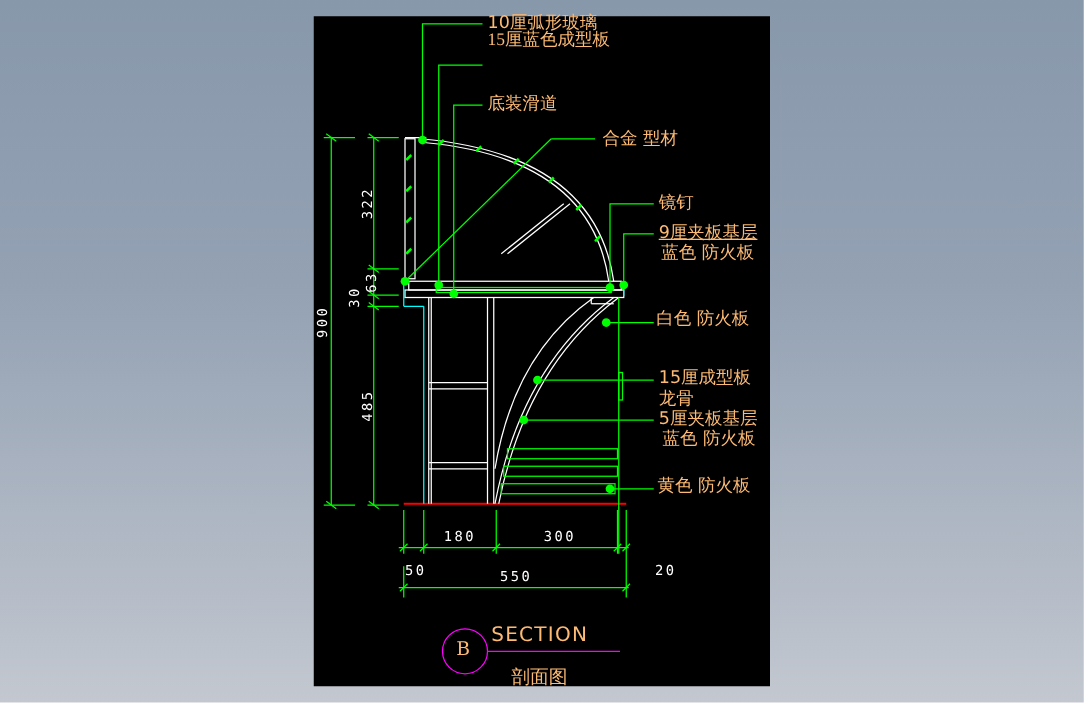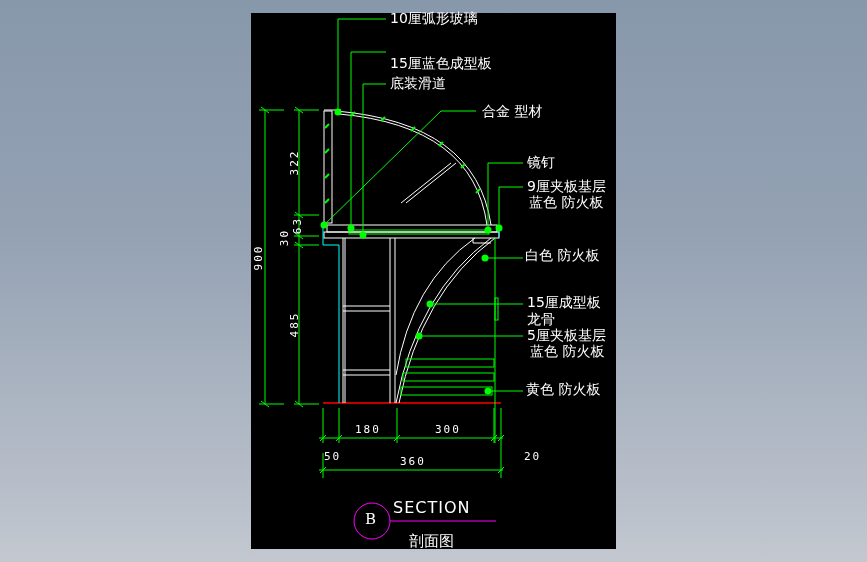--- a/index.html
+++ b/index.html
@@ -1,21 +1,21 @@
 <!DOCTYPE html>
 <html><head>
 <meta charset="utf-8">
 <style>
   html,body{margin:0;padding:0;}
   body{width:867px;height:562px;overflow:hidden;position:relative;
        background:linear-gradient(to bottom,#8898ab 0%,#93a1b3 40%,#b6bdc8 85%,#c3c8d0 100%);
        font-family:"DejaVu Sans",sans-serif;}
   #canvas{position:absolute;left:251px;top:13px;width:365px;height:536px;background:#000;}
   svg{position:absolute;left:0;top:0;}
-  .lbl{position:absolute;color:#ffffff;font-size:14px;line-height:16px;white-space:nowrap;font-family:"DejaVu Sans",sans-serif;}
+  .lbl{position:absolute;color:#fdba74;font-size:14px;line-height:16px;white-space:nowrap;font-family:"DejaVu Sans",sans-serif;}
   .dim{position:absolute;color:#fff;font-size:11px;letter-spacing:2px;font-family:"DejaVu Sans Mono",monospace;white-space:nowrap;}
   .vdim{transform:rotate(-90deg);transform-origin:center center;}
 </style>
 </head>
 <body>
 
 <div id="canvas">
   <svg width="365" height="536" viewBox="0 0 365 536">
 
     <g stroke="#00ff00" stroke-width="1" fill="none">
@@ -132,41 +132,41 @@
       <circle cx="179" cy="291" r="3.5"></circle>
       <circle cx="168" cy="323" r="3.5"></circle>
       <circle cx="237" cy="378" r="3.5"></circle>
     </g>
 
     <circle cx="121" cy="508" r="18" stroke="#ff00ff" stroke-width="1" fill="none"></circle>
     <line x1="139" y1="508" x2="245" y2="508" stroke="#ff00ff" stroke-width="1"></line>
   </svg>
 
   <div class="lbl" style="left:139px;top:-3px;">10厘弧形玻璃</div>
-  <div class="lbl" style="left:139px;top:42px;">15厘蓝色成型板</div>
+  <div class="lbl" style="left:139px;top:12px;font-family:Liberation Serif, serif;">15厘蓝色成型板</div>
   <div class="lbl" style="left:139px;top:62px;">底装滑道</div>
   <div class="lbl" style="left:231px;top:90px;">合金 型材</div>
   <div class="lbl" style="left:276px;top:141px;">镜钉</div>
-  <div class="lbl" style="left:276px;top:165px;">9厘夹板基层</div>
+  <div class="lbl" style="left:276px;top:165px;text-decoration:underline;">9厘夹板基层</div>
   <div class="lbl" style="left:278px;top:181px;">蓝色 防火板</div>
   <div class="lbl" style="left:274px;top:234px;">白色 防火板</div>
   <div class="lbl" style="left:276px;top:281px;">15厘成型板</div>
   <div class="lbl" style="left:276px;top:298px;">龙骨</div>
   <div class="lbl" style="left:276px;top:314px;text-align:center;">5厘夹板基层</div>
   <div class="lbl" style="left:279px;top:330px;">蓝色 防火板</div>
   <div class="lbl" style="left:275px;top:368px;">黄色 防火板</div>
 
   <div class="dim vdim" style="left:-8px;top:238px;width:30px;text-align:center;">900</div>
   <div class="dim vdim" style="left:28px;top:143px;width:30px;text-align:center;">322</div>
   <div class="dim vdim" style="left:36px;top:206px;width:20px;text-align:center;">63</div>
   <div class="dim vdim" style="left:23px;top:218px;width:20px;text-align:center;">30</div>
   <div class="dim vdim" style="left:28px;top:305px;width:30px;text-align:center;">485</div>
 
   <div class="dim" style="left:104px;top:410px;">180</div>
   <div class="dim" style="left:184px;top:410px;">300</div>
   <div class="dim" style="left:73px;top:437px;">50</div>
   <div class="dim" style="left:241px;top:437px;margin-left:32px;">20</div>
-  <div class="dim" style="left:149px;top:442px;">360</div>
+  <div class="dim" style="left:149px;top:442px;">550</div>
 
   <div class="lbl" style="left:114px;top:498px;font-size:15px;font-family:'DejaVu Serif',serif;">B</div>
   <div class="lbl" style="left:142px;top:487px;font-size:16px;letter-spacing:1px;">SECTION</div>
   <div class="lbl" style="left:158px;top:520px;font-size:15px;text-align:right;">剖面图</div>
 </div>
 
 </body></html>

